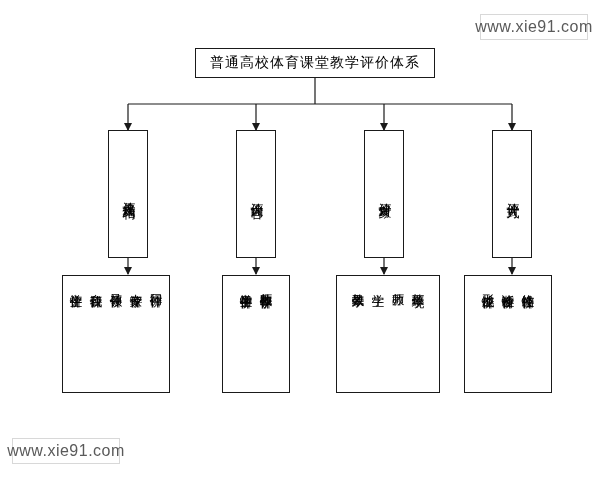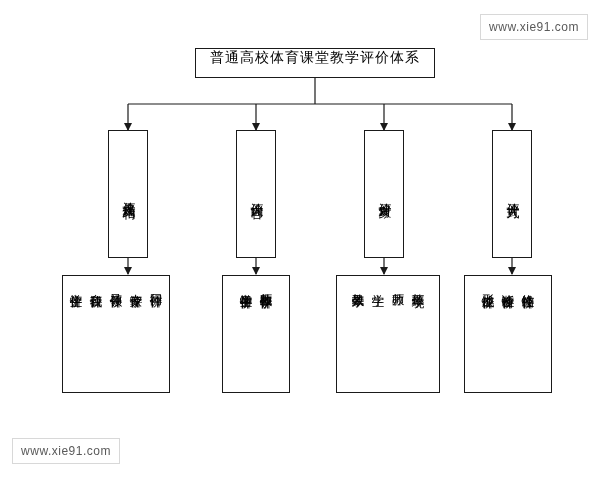--- a/index.html
+++ b/index.html
@@ -19,21 +19,21 @@
     left: 0; top: 0;
     width: 600px;
     height: 480px;
   }
   
   .watermark {
     position: absolute;
     background: #ffffff;
     border: 1px solid #d8d8d8;
     color: #5a5a5a;
-    font-size: 12px;
+    font-size: 16px;
     font-family: "Liberation Sans", sans-serif;
     letter-spacing: 0.5px;
     display: flex;
     align-items: center;
     justify-content: center;
     box-sizing: border-box;
   }
   .watermark.wm-top {
     left: 480px;
     top: 14px;
@@ -47,21 +47,21 @@
     height: 26px;
   }
 
   
   .box {
     position: absolute;
     border: 1px solid #1a1a1a;
     background: #ffffff;
     box-sizing: border-box;
     display: flex;
-    align-items: flex-start;
+    align-items: center;
     justify-content: center;
   }
   .box-title {
     left: 195px;
     top: 48px;
     width: 240px;
     height: 30px;
     font-size: 14px;
     color: #000;
     letter-spacing: 1px;

